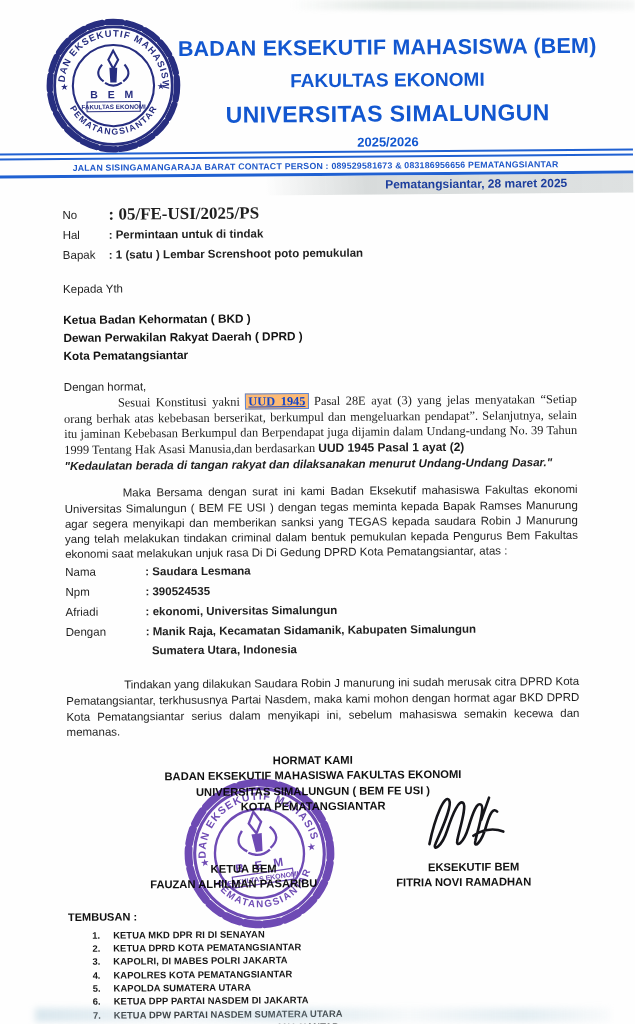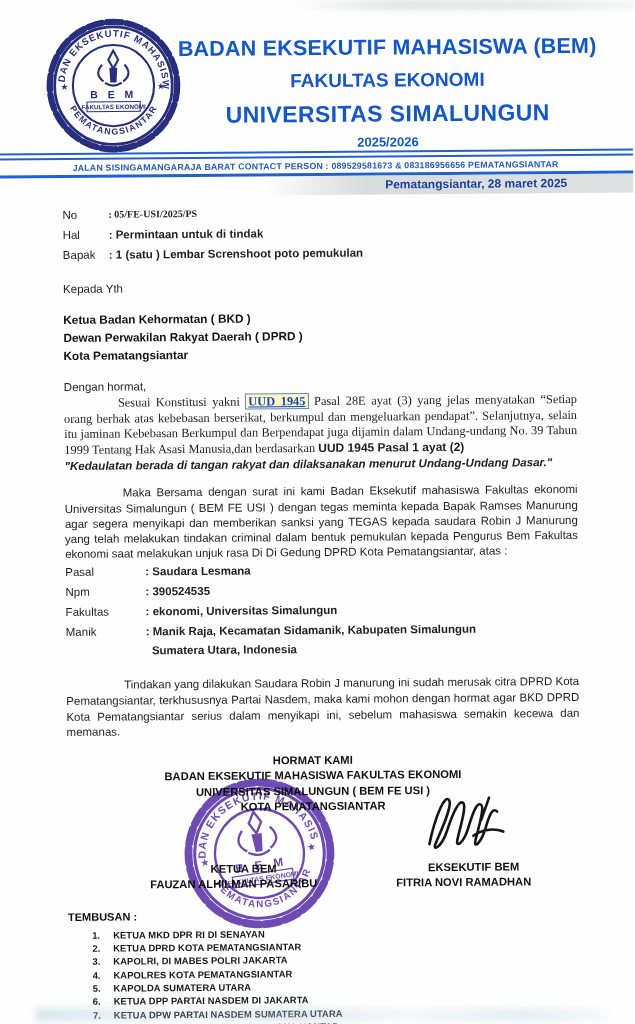--- a/index.html
+++ b/index.html
@@ -29,27 +29,27 @@
   .rule-thick{height:3px;background:#2061d2;}
   .dateband{height:19px;line-height:19px;text-align:right;padding-right:66px;
     font-size:12px;font-weight:700;color:#1c3e9d;
     background:linear-gradient(90deg,rgba(214,217,217,0) 42%,rgba(209,213,213,.85) 58%,rgba(214,218,218,.8));}
 
   
   .content{padding:8px 58px 0 64px;}
   .meta-row{display:flex;font-size:11.5px;line-height:20px;}
   .meta-label{width:46px;font-weight:400;}
   .meta-val{font-weight:700;}
-  .meta-val.serif{font-family:"Liberation Serif",serif;font-size:10px;}
+  .meta-val.serif{font-family:"Liberation Serif",serif;font-size:17px;}
   .salutation{font-size:11.5px;margin-top:18px;}
   .recipient{margin-top:16px;font-size:11.8px;font-weight:700;line-height:18px;color:#111;}
   .opening{margin-top:16px;font-size:11.5px;}
   .p1{font-family:"Liberation Serif",serif;font-size:12.4px;line-height:15.6px;
       text-align:justify;text-indent:54px;margin-top:3px;color:#1d1d1d;}
-  .uud-link{color:#1244c8;font-weight:700;text-decoration:underline;background:#fef9c3;
+  .uud-link{color:#1244c8;font-weight:700;text-decoration:underline;background:#fdba74;
       border:1px solid #5b86d6;padding:0 2px;white-space:nowrap;}
   .p1-bold{font-family:"Liberation Sans",sans-serif;font-weight:700;font-size:12px;}
   .quote{font-size:11.6px;font-weight:700;font-style:italic;margin-top:1px;}
   .p2{font-size:11.5px;line-height:15.2px;text-align:justify;text-indent:58px;margin-top:14px;}
   .detail-row{display:flex;font-size:11.5px;line-height:20px;font-weight:700;}
   .detail-label{width:80px;font-weight:400;}
   .detail-cont{margin-left:86px;font-size:11.5px;line-height:18px;font-weight:700;}
   .p3{font-size:11.5px;line-height:15.6px;text-align:justify;text-indent:58px;margin-top:18px;}
 
   
@@ -152,33 +152,33 @@
 
       <div class="opening">Dengan hormat,</div>
 
       <div class="p1"><span>Sesuai Konstitusi yakni </span><a class="uud-link">UUD 1945</a><span> Pasal 28E ayat (3) yang jelas menyatakan “Setiap orang berhak atas kebebasan berserikat, berkumpul dan mengeluarkan pendapat”. Selanjutnya, selain itu jaminan Kebebasan Berkumpul dan Berpendapat juga dijamin dalam Undang-undang No. 39 Tahun 1999 Tentang Hak Asasi Manusia,dan berdasarkan  </span><span class="p1-bold">UUD 1945 Pasal 1 ayat (2)</span></div>
       <div class="quote">"Kedaulatan berada di tangan rakyat dan dilaksanakan menurut Undang-Undang Dasar."</div>
 
       <div class="p2">Maka Bersama dengan surat ini kami Badan Eksekutif mahasiswa Fakultas ekonomi Universitas Simalungun ( BEM FE USI ) dengan tegas meminta kepada Bapak Ramses Manurung agar segera menyikapi dan memberikan sanksi yang TEGAS kepada saudara Robin J Manurung yang telah melakukan tindakan criminal dalam bentuk pemukulan kepada Pengurus Bem Fakultas ekonomi saat melakukan unjuk rasa Di Di Gedung DPRD Kota Pematangsiantar, atas :</div>
 
       <div>
         <div class="detail-row">
-          <span class="detail-label">Pasal</span>
+          <span class="detail-label">Nama</span>
           <span>: Saudara Lesmana</span>
         </div>
         <div class="detail-row">
           <span class="detail-label">Npm</span>
           <span>: 390524535</span>
         </div>
         <div class="detail-row">
-          <span class="detail-label">Fakultas</span>
+          <span class="detail-label">Afriadi</span>
           <span>: ekonomi, Universitas Simalungun</span>
         </div>
         <div class="detail-row">
-          <span class="detail-label">Manik</span>
+          <span class="detail-label">Dengan</span>
           <span>: Manik Raja, Kecamatan Sidamanik, Kabupaten Simalungun</span>
         </div>
         <div class="detail-cont">Sumatera Utara, Indonesia</div>
       </div>
 
       <div class="p3">Tindakan yang dilakukan Saudara Robin J manurung ini sudah merusak citra DPRD Kota Pematangsiantar, terkhususnya Partai Nasdem, maka kami mohon dengan hormat agar BKD DPRD Kota Pematangsiantar serius dalam menyikapi ini, sebelum mahasiswa semakin kecewa dan memanas.</div>
     </div>
 
     <div class="closing-wrap">
       <div class="closing-lines">

